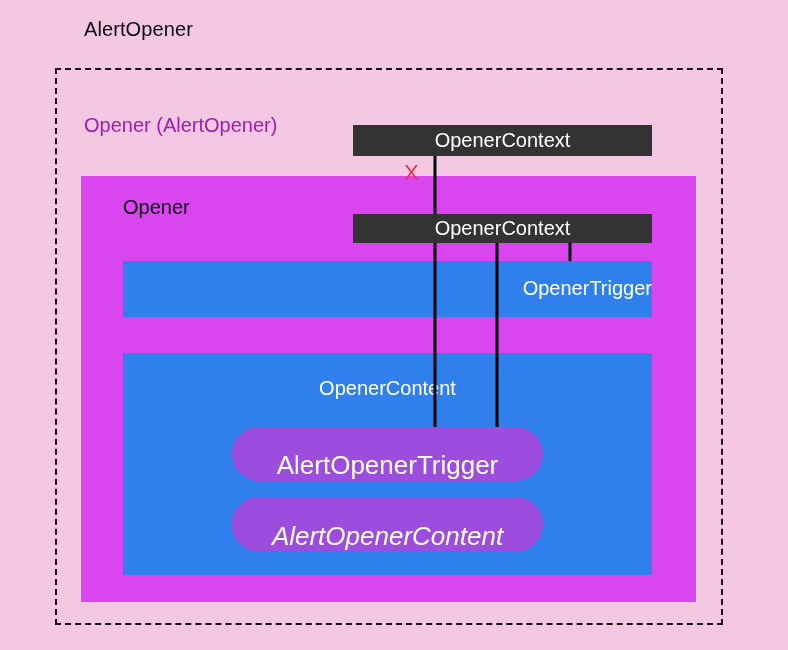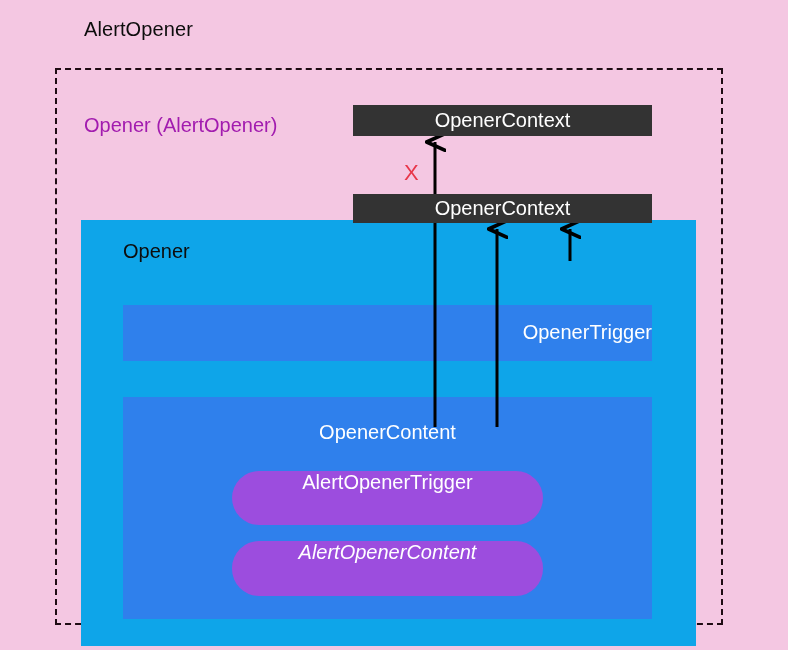--- a/index.html
+++ b/index.html
@@ -53,22 +53,21 @@
     margin-top: 8px;
   }
 
   
   .opener-panel {
     position: absolute;
     left: 81px;
     top: 176px;
     width: 615px;
     height: 426px;
-    background: #0ea5e9;
-    margin-top: 44px;
+    background: #d946ef;
   }
 
   .opener-panel-title {
     position: absolute;
     left: 42px;
     top: 20px;
     font-size: 20px;
     color: #0d0d0d;
     white-space: nowrap;
   }
@@ -76,20 +75,21 @@
   
   .ctx-box {
     position: absolute;
     background: #333333;
     color: #ffffff;
     font-size: 20px;
     display: flex;
     align-items: center;
     justify-content: center;
     white-space: nowrap;
+    margin-top: 20px;
   }
   .ctx-outer {
     left: 353px;
     top: 105px;
     width: 299px;
     height: 31px;
   }
   .ctx-inner {
     left: 353px;
     top: 194px;
@@ -130,23 +130,23 @@
     right: 0;
     top: 24px;
     text-align: center;
   }
 
   
   .purple-box {
     position: absolute;
     background: #9c4dde;
     color: #ffffff;
-    font-size: 20px;
+    font-size: 26px;
     display: flex;
-    align-items: flex-start;
+    align-items: flex-end;
     justify-content: center;
     white-space: nowrap;
     border-radius: 27px;
   }
 
   
   .arrows {
     position: absolute;
     left: 0;
     top: 0;

